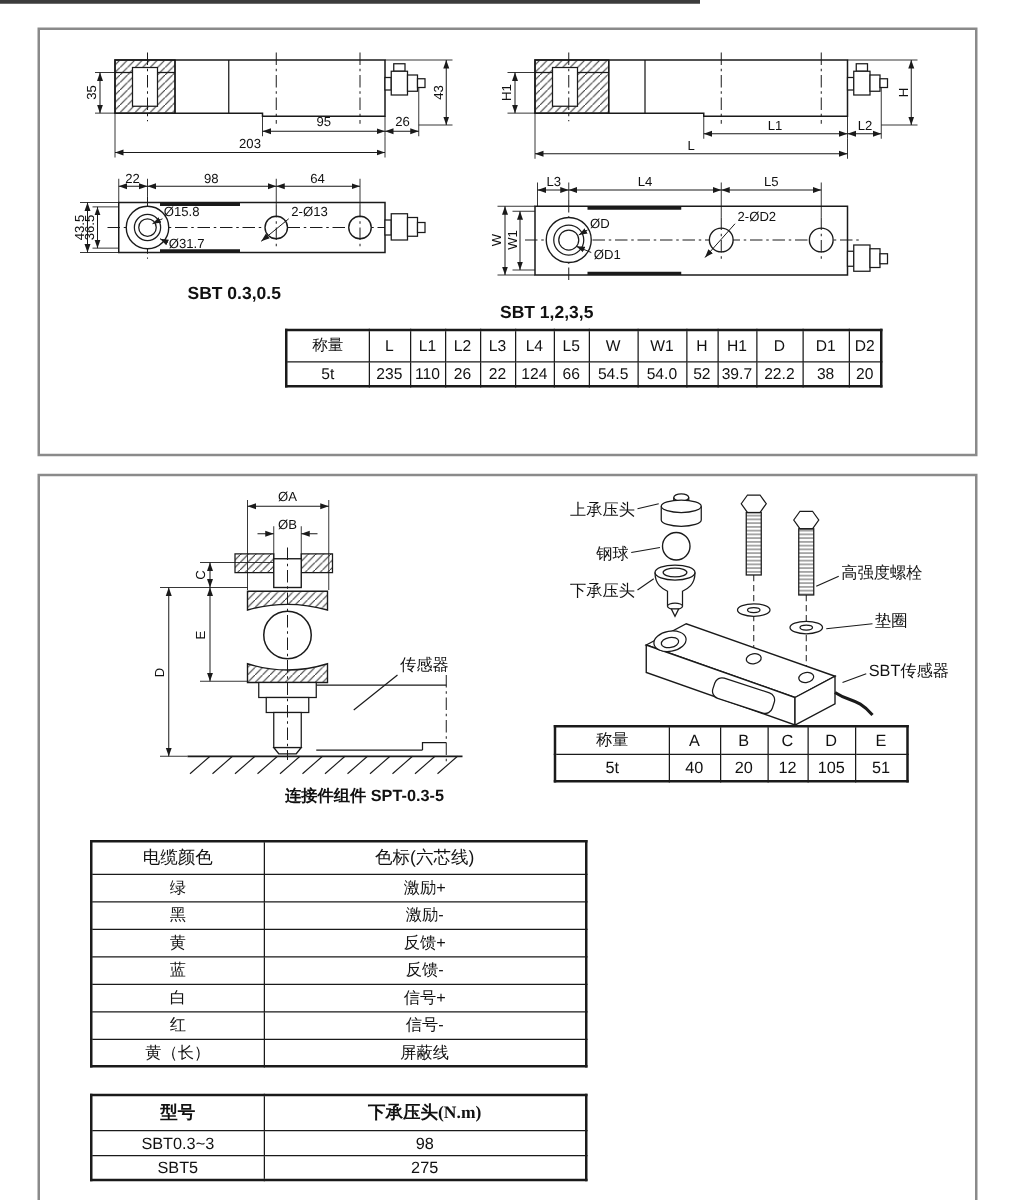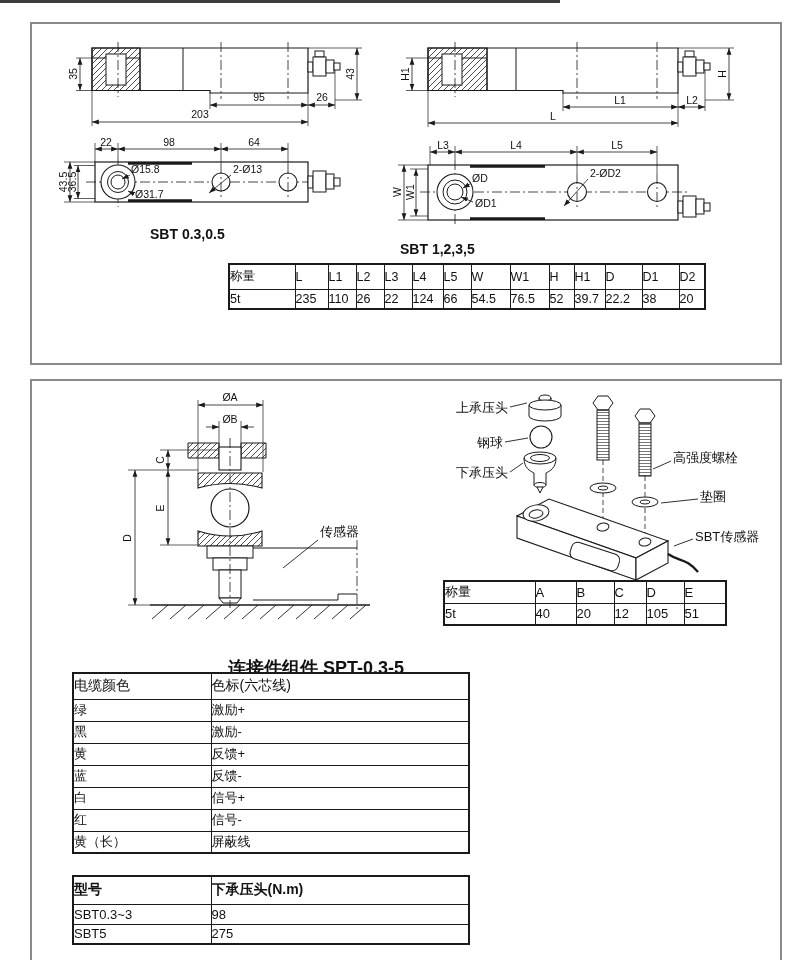--- a/index.html
+++ b/index.html
@@ -6,34 +6,34 @@
   .page{position:relative;width:809px;height:960px;background:#ffffff;overflow:hidden;
         font-family:"Liberation Sans","DejaVu Sans",sans-serif;color:#111;}
   .toprule{position:absolute;left:0;top:0;width:560px;height:3px;background:#3c3c3c;}
   .panel{position:absolute;border:2px solid #8a8a8a;background:#fff;box-sizing:border-box;}
   #panel1{left:30px;top:22px;width:752px;height:343px;}
   #panel2{left:30px;top:379px;width:752px;height:592px;}
   svg.overlay{position:absolute;left:0;top:0;z-index:1;}
   svg text{font-family:"Liberation Sans","DejaVu Sans",sans-serif;font-size:10.5px;fill:#111;}
   svg text.cjk{font-size:13px;}
   .caption{position:absolute;z-index:2;font-weight:bold;font-size:14px;white-space:nowrap;}
-  #caption-spt{font-size:18px;margin-top:28px;}
+  #caption-spt{font-size:13px;}
   table.dt{position:absolute;z-index:2;border-collapse:collapse;table-layout:fixed;background:#fff;
-           border:2px solid #1a1a1a;text-align:left;}
+           border:2px solid #1a1a1a;text-align:center;}
   table.dt th,table.dt td{border:1px solid #1a1a1a;padding:0;overflow:hidden;white-space:nowrap;}
   #dim-table{left:228px;top:263px;width:476px;font-size:12.5px;}
   #dim-table thead tr{height:25px;} #dim-table tbody tr{height:20px;}
   #dim-table th{font-weight:normal;}
   #abc-table{left:443px;top:580px;width:282px;font-size:13px;}
   #abc-table tr{height:22px;} #abc-table th{font-weight:normal;}
   #cable-table{left:72px;top:672px;width:396px;font-size:13px;}
   #cable-table thead tr{height:26px;} #cable-table tbody tr{height:22px;}
   #cable-table th{font-weight:normal;font-size:14px;}
   #torque-table{left:72px;top:875px;width:396px;font-size:13px;}
-  #torque-table thead tr{height:28px;} #torque-table tbody tr{height:20px;}
+  #torque-table thead tr{height:28px;font-family:Liberation Serif, serif;} #torque-table tbody tr{height:20px;}
   #torque-table th{font-weight:bold;font-size:14px;}
   #caption-left{left:150px;top:226px;}
   #caption-right{left:400px;top:241px;}
   #caption-spt{left:228px;top:628px;}
 </style>
 </head>
 <body>
 
 <div class="page">
 
@@ -402,21 +402,21 @@
     <tbody>
         <tr>
           <td>5t</td>
           <td>235</td>
           <td>110</td>
           <td>26</td>
           <td>22</td>
           <td>124</td>
           <td>66</td>
           <td>54.5</td>
-          <td>76.5</td>
+          <td>54.0</td>
           <td>52</td>
           <td>39.7</td>
           <td>22.2</td>
           <td>38</td>
           <td>20</td>
         </tr>
       </tbody>
   </table>
 
   <table class="dt" id="abc-table">

